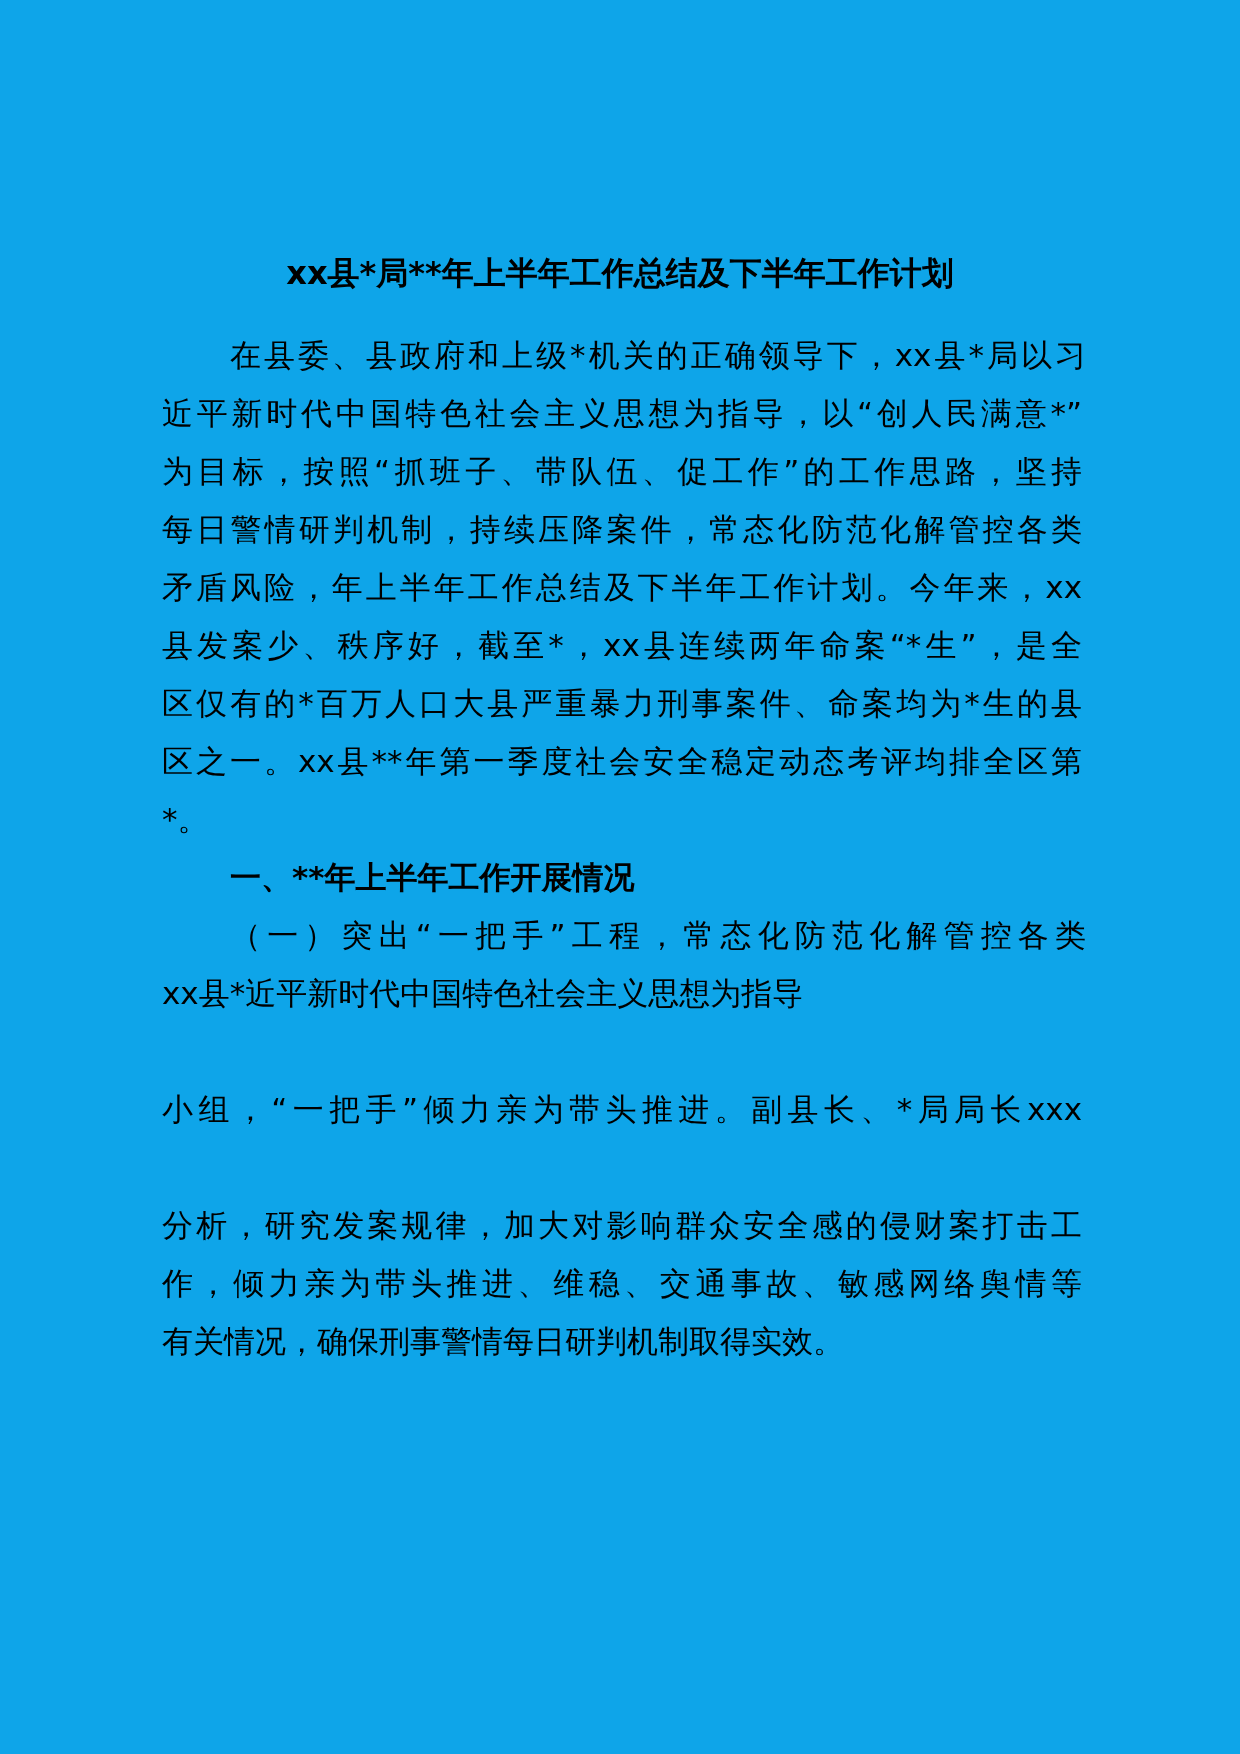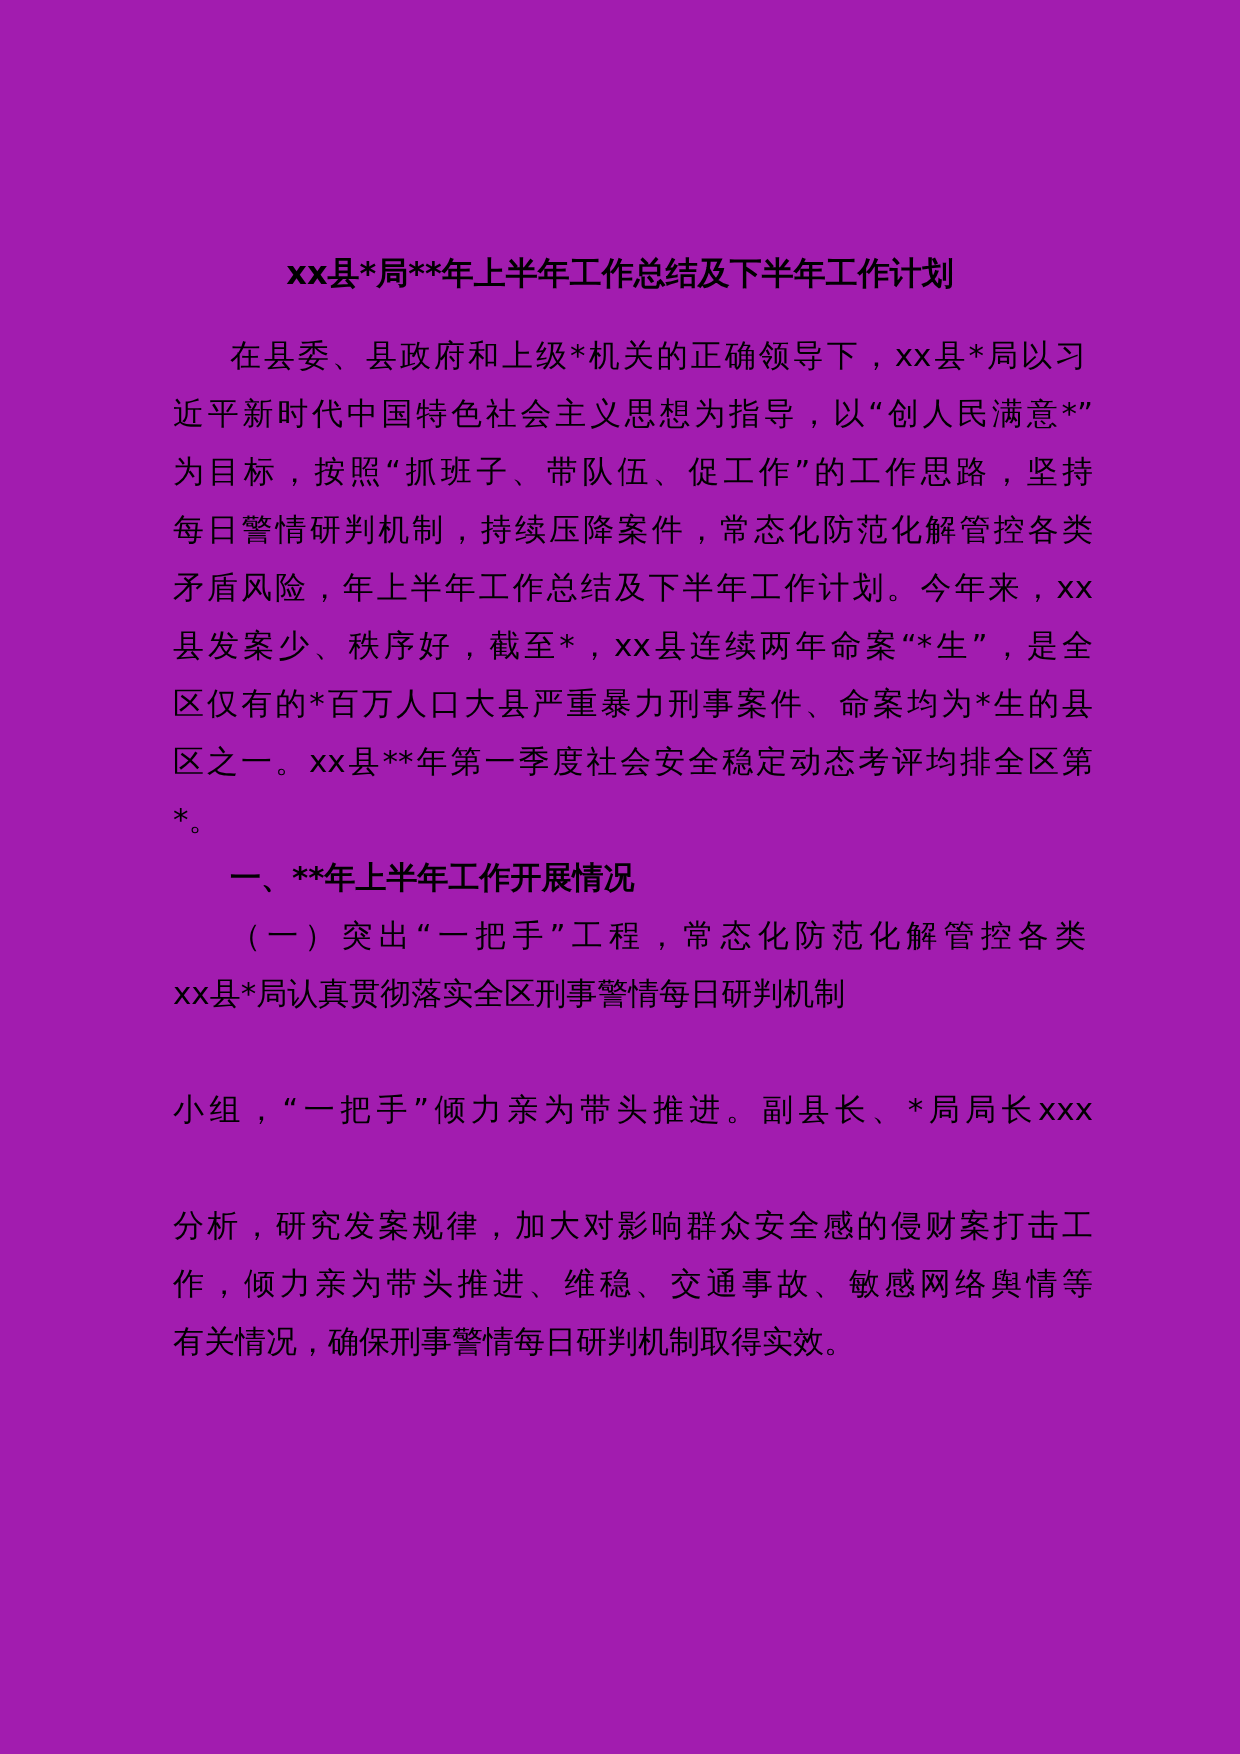--- a/index.html
+++ b/index.html
@@ -14,36 +14,36 @@
       overflow: hidden;
       font-family: "DejaVu Sans", "Liberation Sans", sans-serif;
       color: #000000;
     }
     .page {
       position: absolute;
       left: 0;
       top: 0;
       width: 1240px;
       height: 1754px;
-      background: #a21caf;
+      background: #0ea5e9;
     }
     .title {
       position: absolute;
       left: 0;
       top: 248px;
       width: 1240px;
       text-align: center;
       font-size: 32px;
       font-weight: bold;
       line-height: 50px;
       letter-spacing: 0px;
     }
     .line {
       position: absolute;
-      left: 173px;
+      left: 162px;
       width: 920px;
       font-size: 31px;
       line-height: 50px;
       white-space: nowrap;
       text-align: justify;
       text-align-last: justify;
     }
     .line.last {
       text-align-last: left;
     }
@@ -68,20 +68,20 @@
   <div class="line" style="top:504px;">每日警情研判机制，持续压降案件，常态化防范化解管控各类</div>
   <div class="line" style="top:562px;">矛盾风险，年上半年工作总结及下半年工作计划。今年来，xx</div>
   <div class="line" style="top:620px;">县发案少、秩序好，截至*，xx县连续两年命案“*生”，是全</div>
   <div class="line" style="top:678px;">区仅有的*百万人口大县严重暴力刑事案件、命案均为*生的县</div>
   <div class="line" style="top:736px;">区之一。xx县**年第一季度社会安全稳定动态考评均排全区第</div>
   <div class="line last" style="top:794px;">*。</div>
 
   <div class="line indent last heading" style="top:852px;">一、**年上半年工作开展情况</div>
 
   <div class="line indent" style="top:910px;">（一）突出“一把手”工程，常态化防范化解管控各类</div>
-  <div class="line last" style="top:968px;">xx县*局认真贯彻落实全区刑事警情每日研判机制</div>
+  <div class="line last" style="top:968px;">xx县*近平新时代中国特色社会主义思想为指导</div>
 
   <div class="line" style="top:1084px;">小组，“一把手”倾力亲为带头推进。副县长、*局局长xxx</div>
   <div class="line" style="top:1200px;">分析，研究发案规律，加大对影响群众安全感的侵财案打击工</div>
   <div class="line" style="top:1258px;">作，倾力亲为带头推进、维稳、交通事故、敏感网络舆情等</div>
   <div class="line last" style="top:1316px;">有关情况，确保刑事警情每日研判机制取得实效。</div>
 
 </div>
 
 </body></html>

